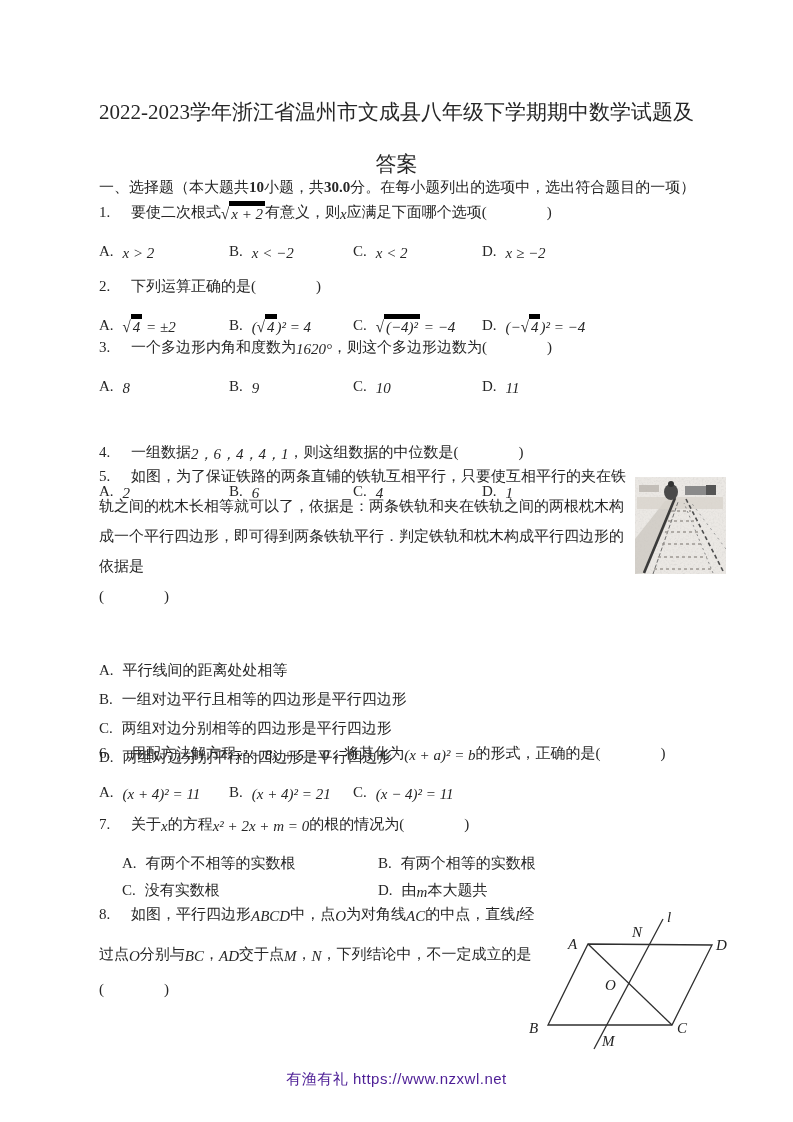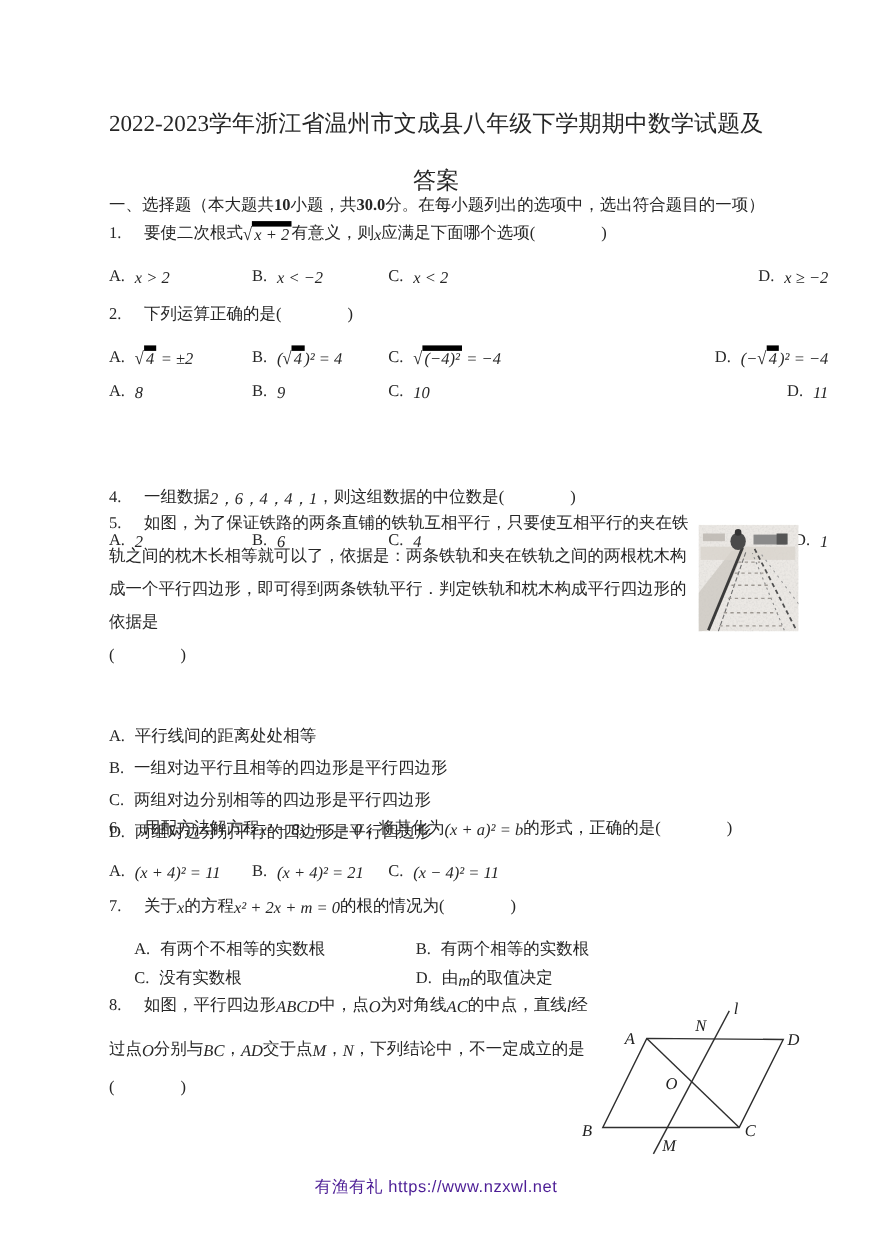--- a/index.html
+++ b/index.html
@@ -30,21 +30,21 @@
   .m{font-style:italic;position:relative;top:2px;}
   .b{font-weight:bold;}
   .sq{font-style:italic;position:relative;top:2px;white-space:nowrap;}
   .sq .rad{font-style:normal;display:inline-block;transform:scaleY(1.08);}
   .sq .vin{border-top:5px solid #000000;padding:0 2px;}
   
   .opts4{display:flex;margin-top:11px;line-height:27px;}
   .opts4 .opt:nth-child(1){width:130px;}
   .opts4 .opt:nth-child(2){width:124px;}
   .opts4 .opt:nth-child(3){width:129px;}
-  .opts4 .opt:nth-child(4){flex:1;text-align:right;}
+  .opts4 .opt:nth-child(4){flex:1;}
   .opts2{margin-top:11px;margin-left:23px;}
   .opts2 .row{display:flex;line-height:27px;}
   .opts2 .opt:nth-child(1){width:256px;}
   .optlist{margin-top:45px;}
   .optlist .opt{line-height:29px;}
   .ol{margin-right:9px;font-style:normal;}
   
   .fig-rail{position:absolute;left:635px;top:477px;}
   .fig-para{position:absolute;left:522px;top:891px;}
   .fig-label{font-style:italic;font-size:15px;fill:#222;font-family:"Liberation Serif","DejaVu Serif",serif;}
@@ -81,20 +81,21 @@
       <div class="q" style="top: 271px;">
         <div class="stem"><span class="qnum">2.</span><span>下列运算正确的是(　　　　)</span></div>
         <div class="opts4">
           <span class="opt"><span class="ol">A.</span><span class="sq"><span class="rad">√</span><span class="vin">4</span></span><span class="m"> = ±2</span></span>
           <span class="opt"><span class="ol">B.</span><span class="m">(</span><span class="sq"><span class="rad">√</span><span class="vin">4</span></span><span class="m">)² = 4</span></span>
           <span class="opt"><span class="ol">C.</span><span class="sq"><span class="rad">√</span><span class="vin">(−4)²</span></span><span class="m"> = −4</span></span>
           <span class="opt"><span class="ol">D.</span><span class="m">(−</span><span class="sq"><span class="rad">√</span><span class="vin">4</span></span><span class="m">)² = −4</span></span>
         </div>
       </div>
       <div class="q" style="top: 332px;">
+        <div class="stem"><span class="qnum">3.</span><span>一个多边形内角和度数为</span><span class="m">1620°</span><span>，则这个多边形边数为(　　　　)</span></div>
         <div class="opts4">
           <span class="opt"><span class="ol">A.</span><span class="m">8</span></span>
           <span class="opt"><span class="ol">B.</span><span class="m">9</span></span>
           <span class="opt"><span class="ol">C.</span><span class="m">10</span></span>
           <span class="opt"><span class="ol">D.</span><span class="m">11</span></span>
         </div>
       </div>
       <div class="q" style="top: 413px; margin-top: 24px;">
         <div class="stem"><span class="qnum">4.</span><span>一组数据</span><span class="m">2，6，4，4，1</span><span>，则这组数据的中位数是(　　　　)</span></div>
         <div class="opts4">
@@ -124,21 +125,21 @@
       </div>
       <div class="q" style="top: 809px;">
         <div class="stem"><span class="qnum">7.</span><span>关于</span><span class="m">x</span><span>的方程</span><span class="m">x² + 2x + m = 0</span><span>的根的情况为(　　　　)</span></div>
         <div class="opts2">
           <div class="row">
             <span class="opt"><span class="ol">A.</span><span>有两个不相等的实数根</span></span>
             <span class="opt"><span class="ol">B.</span><span>有两个相等的实数根</span></span>
           </div>
           <div class="row">
             <span class="opt"><span class="ol">C.</span><span>没有实数根</span></span>
-            <span class="opt"><span class="ol">D.</span><span>由</span><span class="m">m</span><span>的取值决定</span></span>
+            <span class="opt"><span class="ol">D.</span><span>由</span><span class="m">m</span><span>本大题共</span></span>
           </div>
         </div>
       </div>
       <div class="q" style="top: 894px; width: 446px; right: auto;">
         <div class="stem" style="line-height: 40px;"><span class="qnum">8.</span><span>如图，平行四边形</span><span class="m">ABCD</span><span>中，点</span><span class="m">O</span><span>为对角线</span><span class="m">AC</span><span>的中点，直线</span><span class="m">l</span><span>经过点</span><span class="m">O</span><span>分别与</span><span class="m">BC</span><span>，</span><span class="m">AD</span><span>交于点</span><span class="m">M</span><span>，</span><span class="m">N</span><span>，下列结论中，不一定成立的是</span></div>
         <div class="stem2">(　　　　)</div>
       </div>
     </div>
 
   <svg class="fig-rail" width="91" height="97" viewBox="0 0 91 97">

